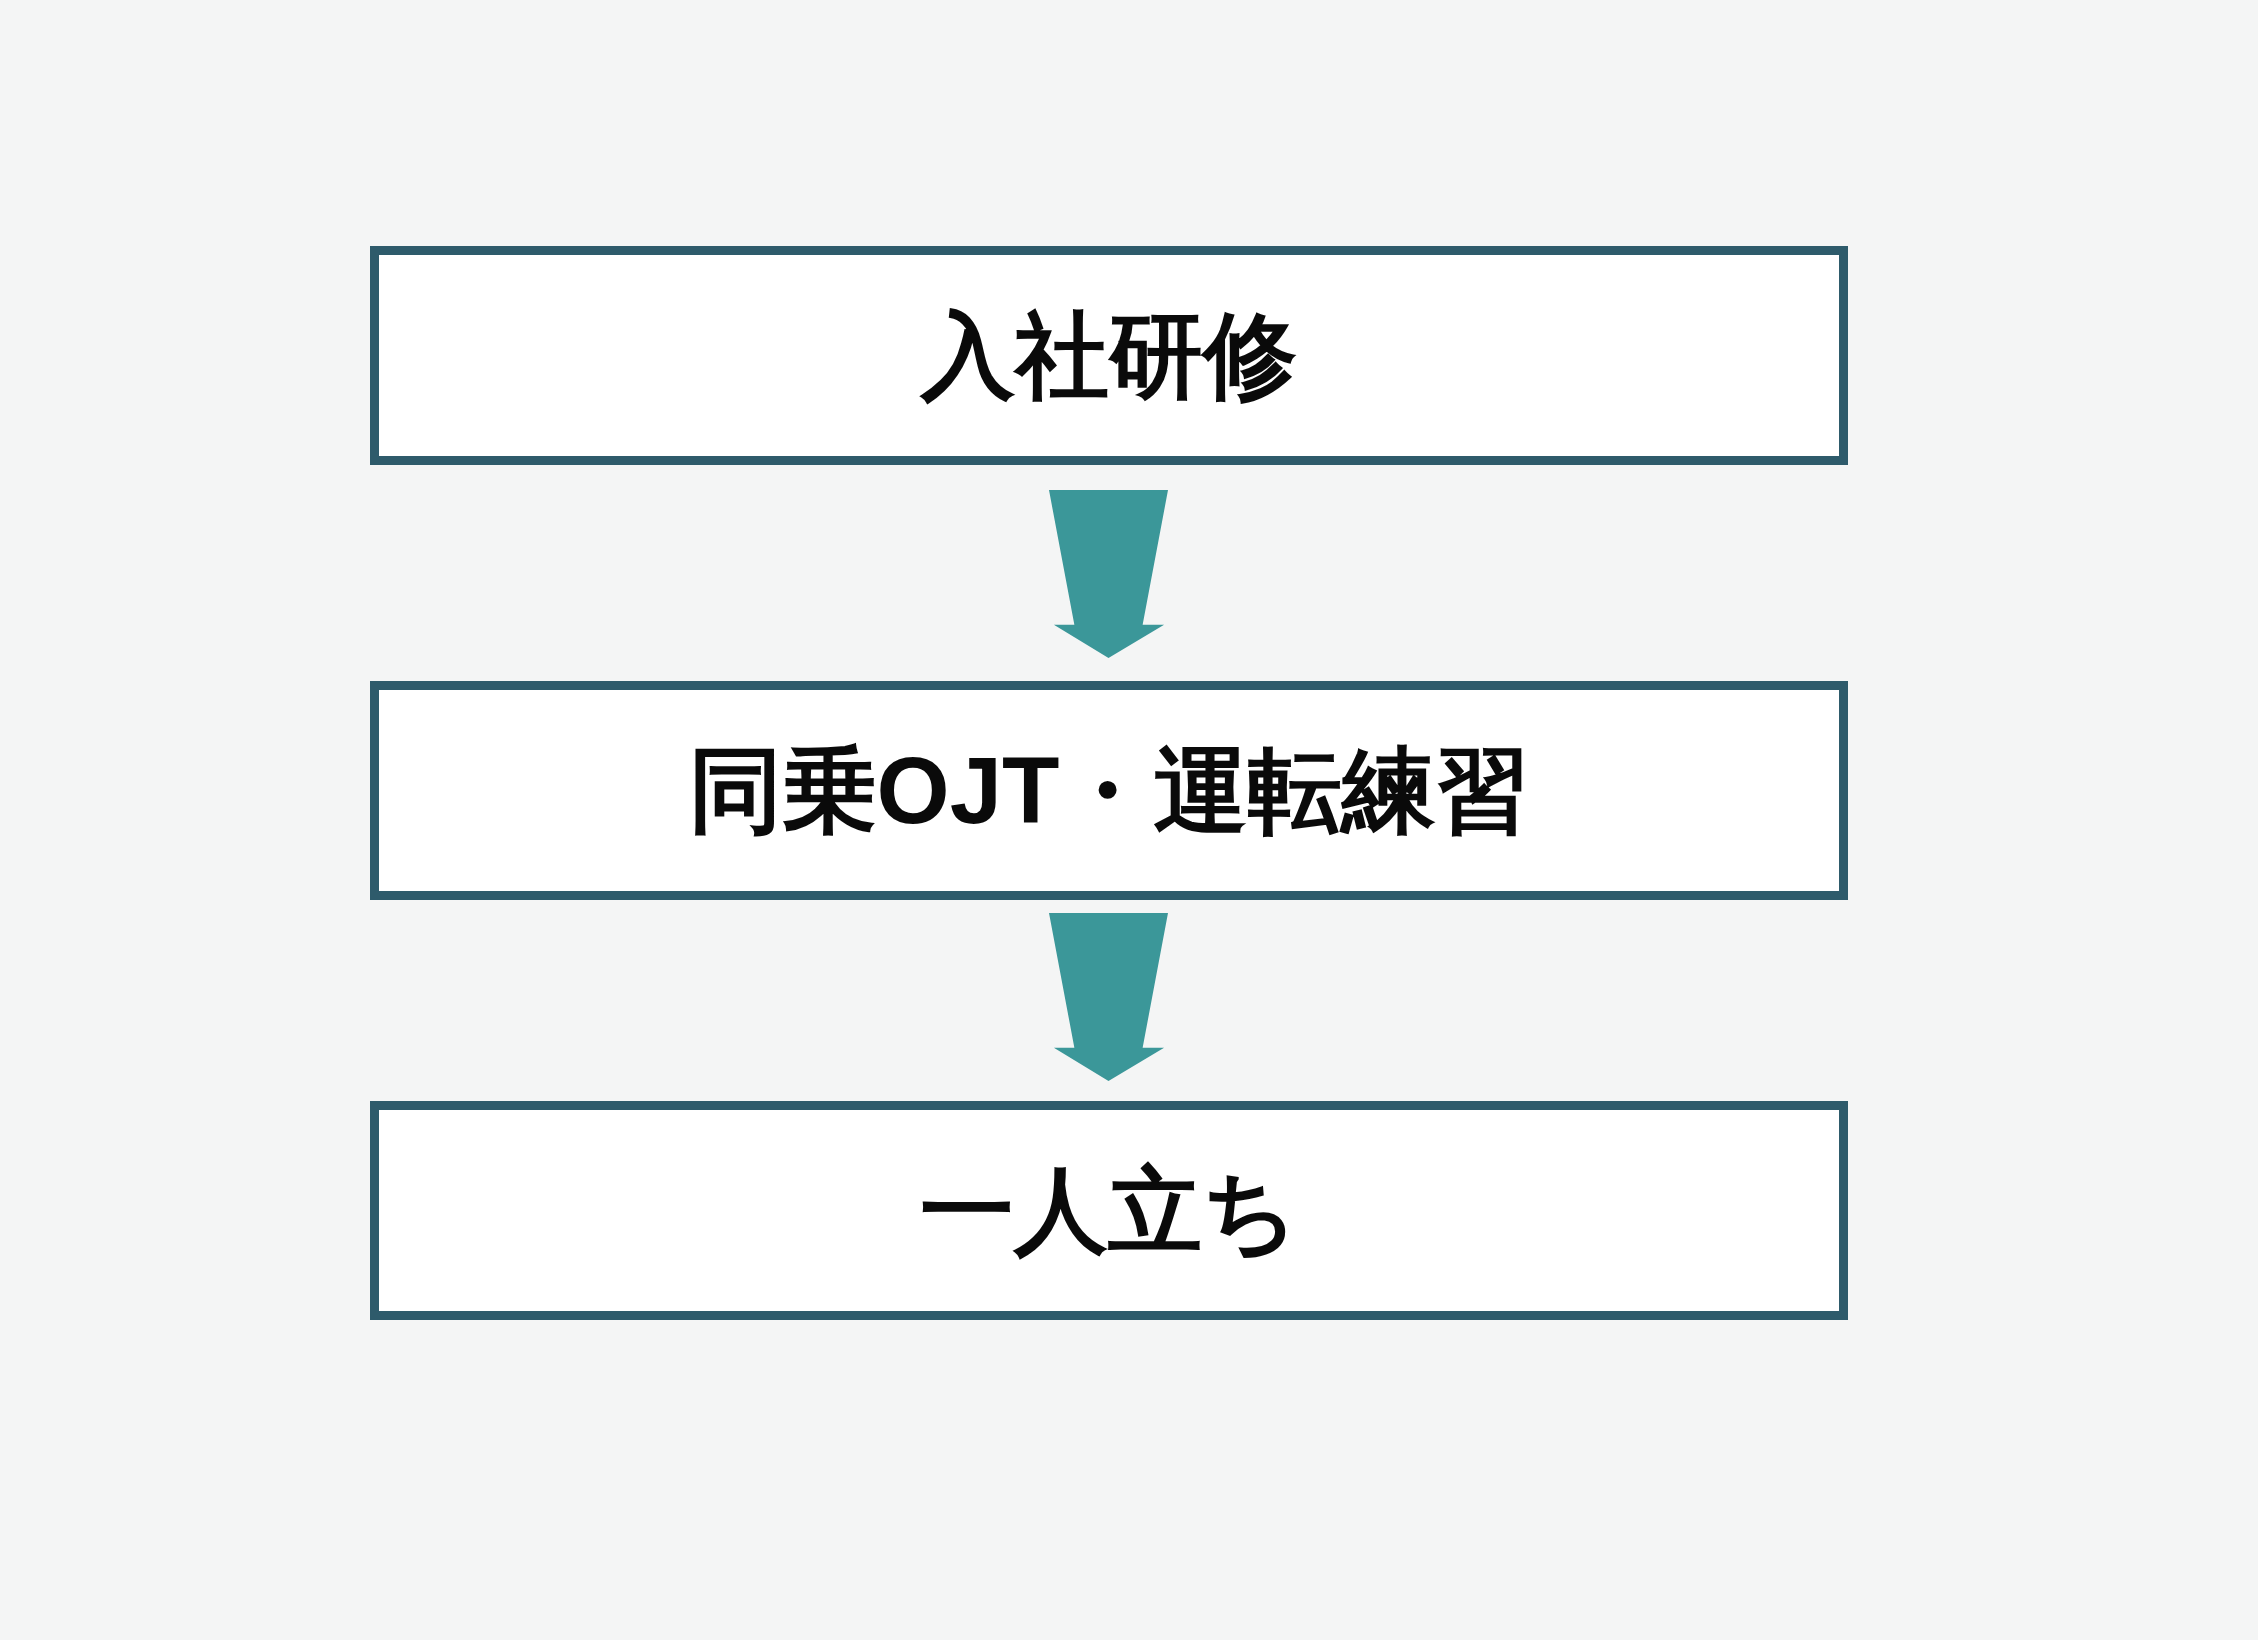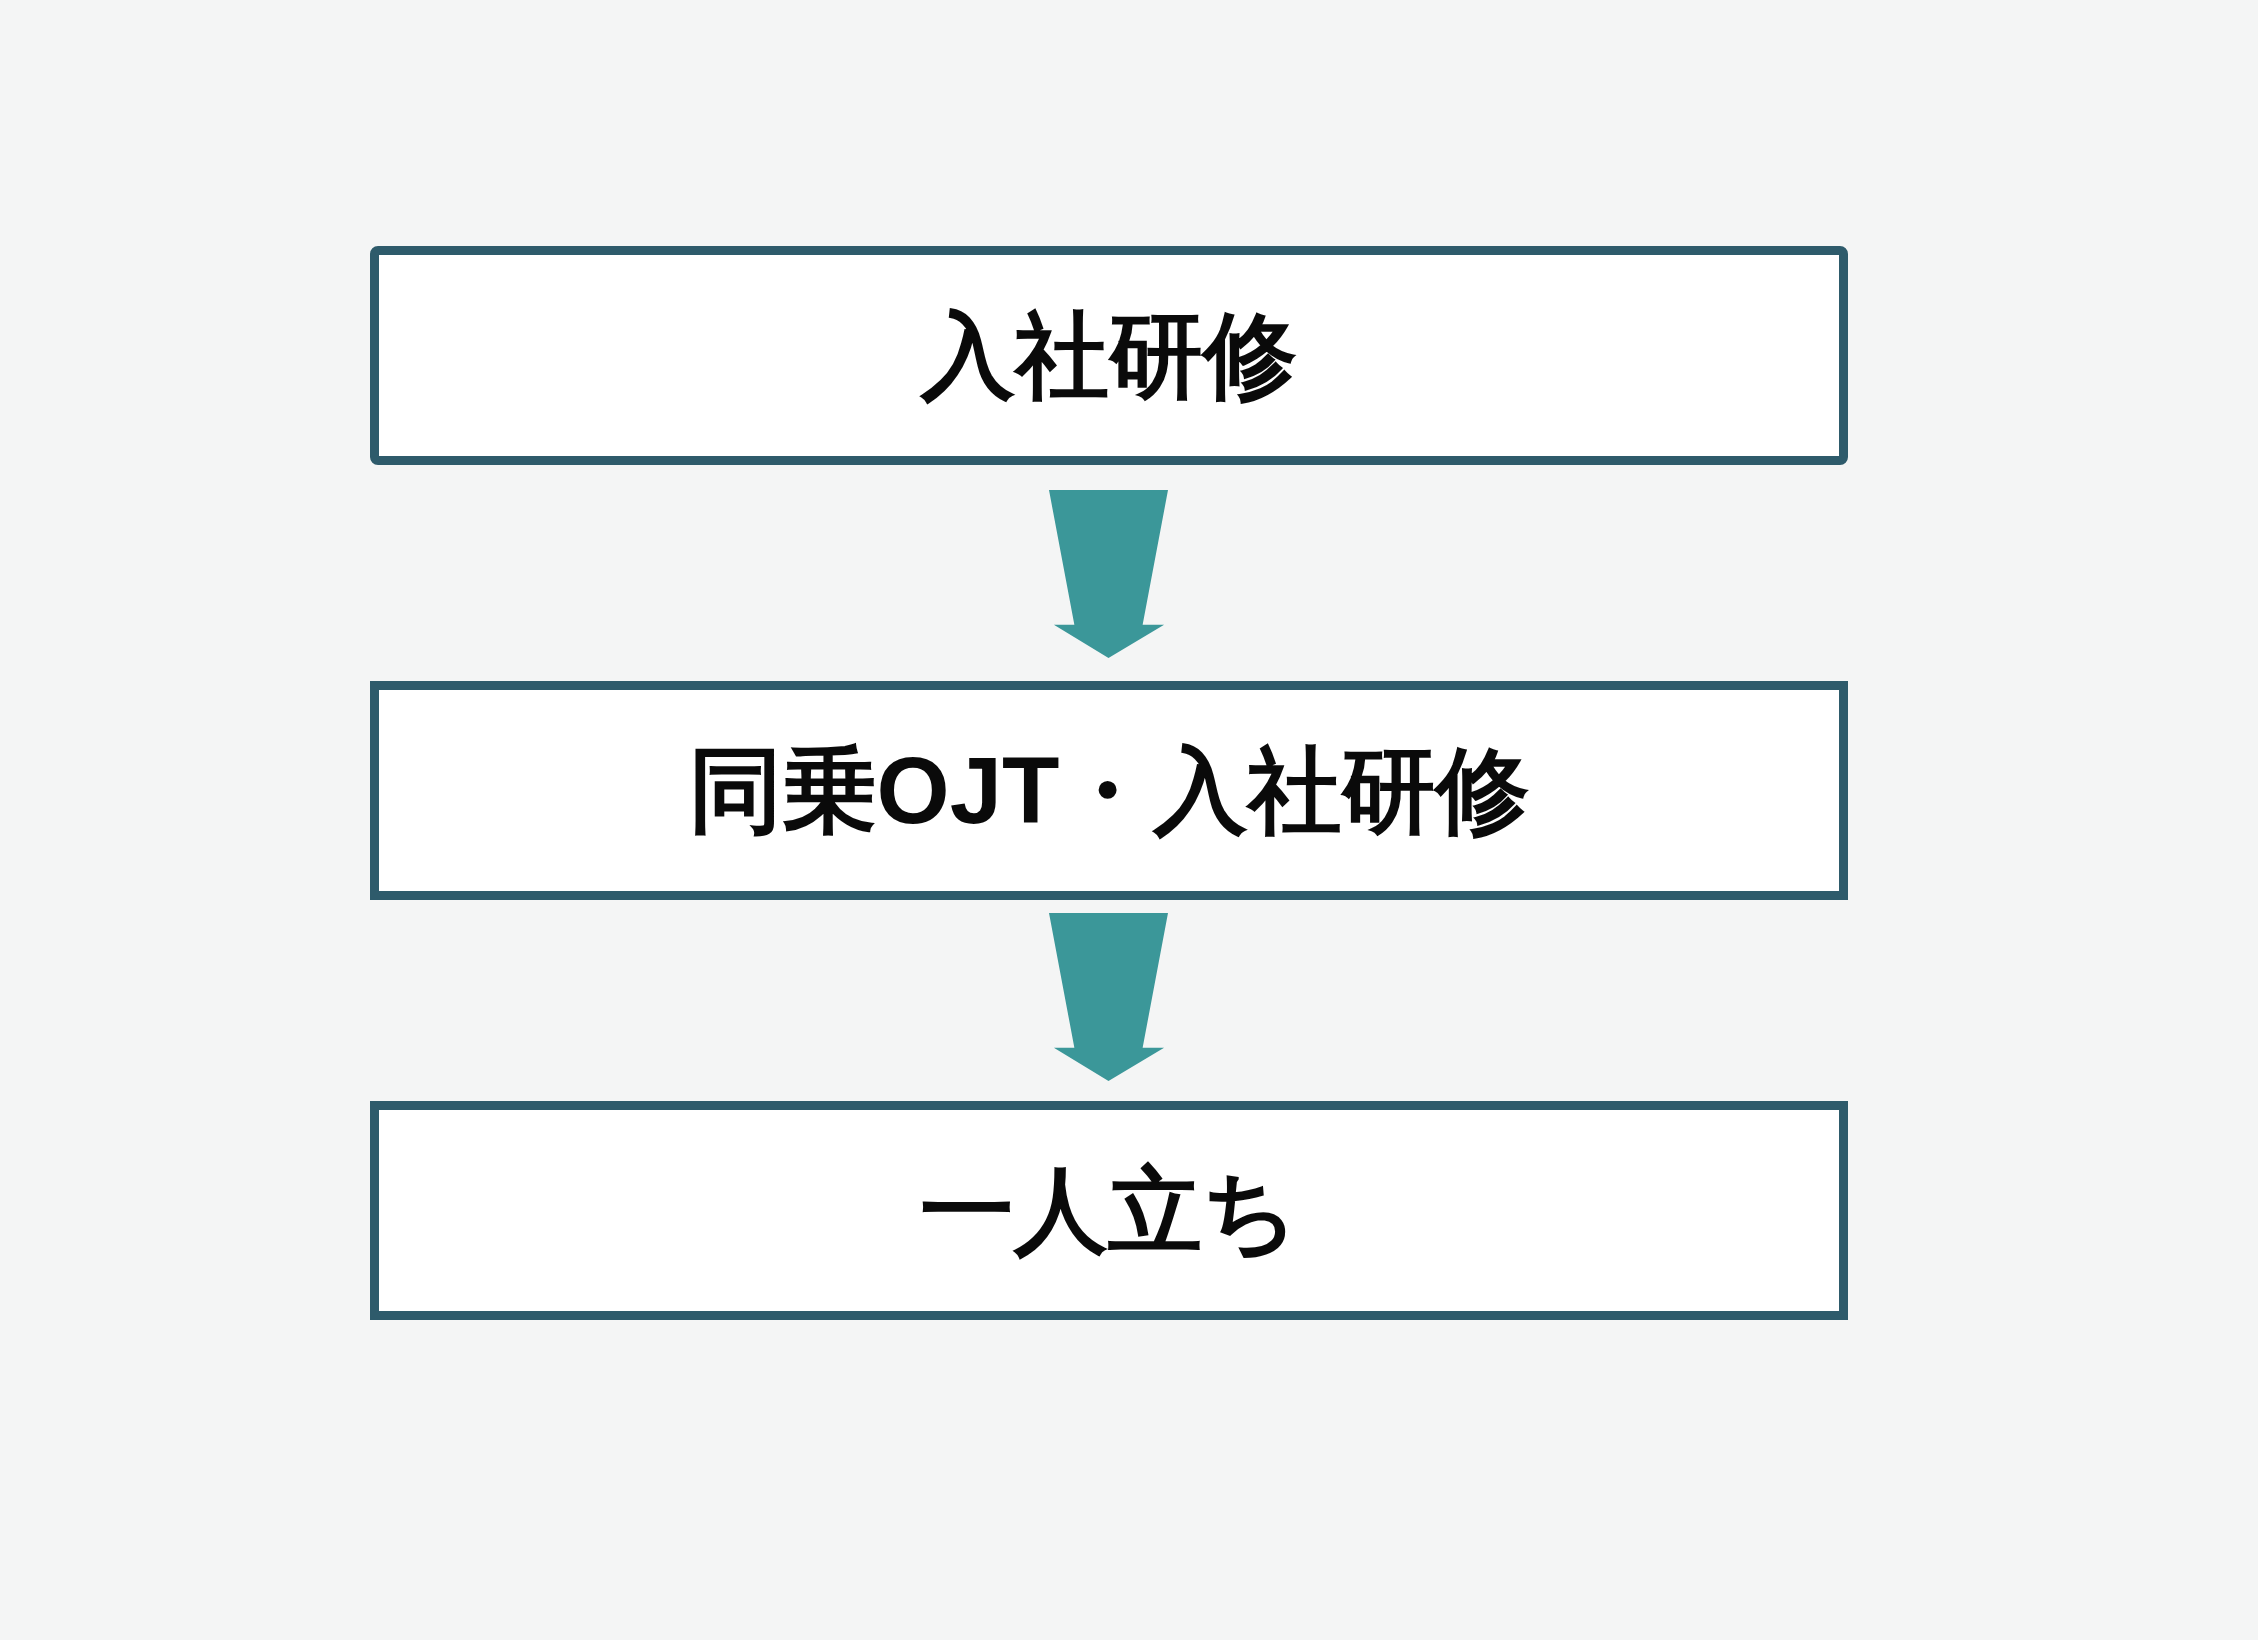--- a/index.html
+++ b/index.html
@@ -24,21 +24,21 @@
     left: 370px;
     width: 1478px;
     height: 219px;
     box-sizing: border-box;
     background: var(--box-fill, #FFFFFF);
     border: 9.8px solid var(--box-border, #2E5B6B);
     display: flex;
     align-items: center;
     justify-content: center;
   }
-  .step-box.pos-1 { top: 246px; border-radius: 8px; }
+  .step-box.pos-1 { top: 246px; }
   .step-box.pos-2 { top: 681px; }
   .step-box.pos-3 { top: 1101px; justify-content: center; }
   .step-label {
     color: var(--text, #0A0A0A);
     font-size: 94px;
     font-weight: 700;
     line-height: 1;
     white-space: nowrap;
     letter-spacing: 0;
   }
@@ -59,21 +59,21 @@
 
   <div class="step-box pos-1">
     <span class="step-label">入社研修</span>
   </div>
 
   <svg class="down-arrow pos-1" viewBox="0 0 122 172" xmlns="http://www.w3.org/2000/svg" aria-hidden="true">
     <polygon points="0,0 122,0 96,138 118,138 61,172 5,138 26,138" fill="#3B9799"></polygon>
   </svg>
 
   <div class="step-box pos-2">
-    <span class="step-label">同乗OJT・入社研修</span>
+    <span class="step-label">同乗OJT・運転練習</span>
   </div>
 
   <svg class="down-arrow pos-2" viewBox="0 0 122 172" xmlns="http://www.w3.org/2000/svg" aria-hidden="true">
     <polygon points="0,0 122,0 96,138 118,138 61,172 5,138 26,138" fill="#3B9799"></polygon>
   </svg>
 
   <div class="step-box pos-3">
     <span class="step-label">一人立ち</span>
   </div>
 

